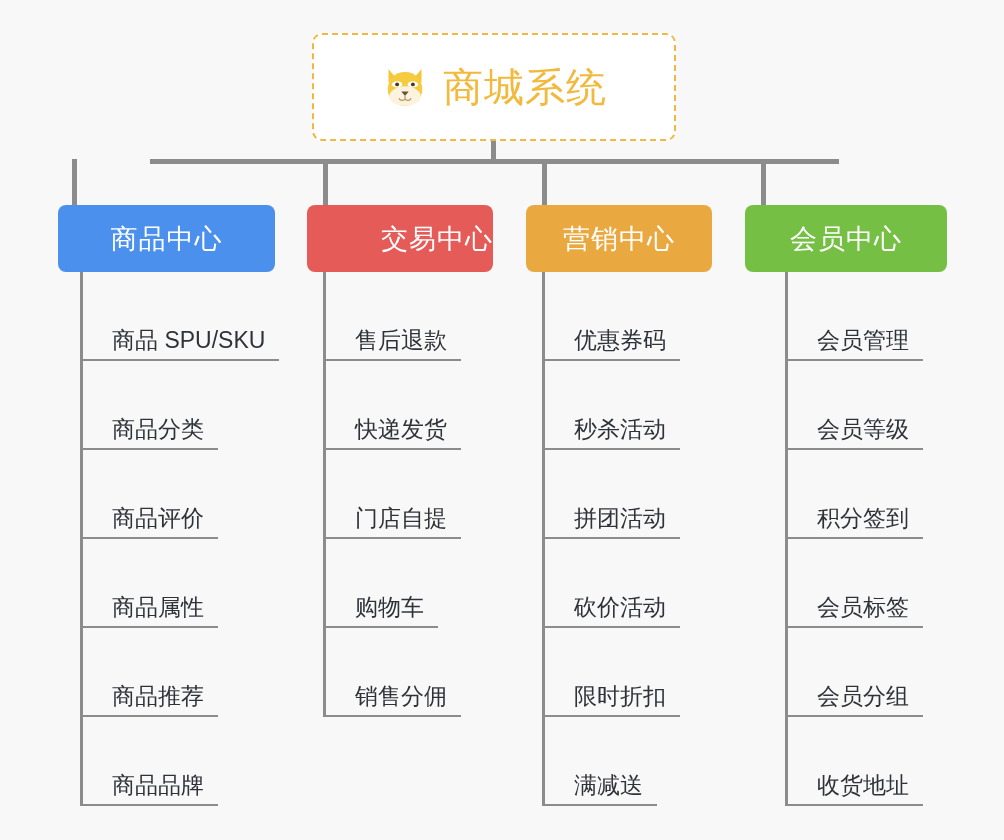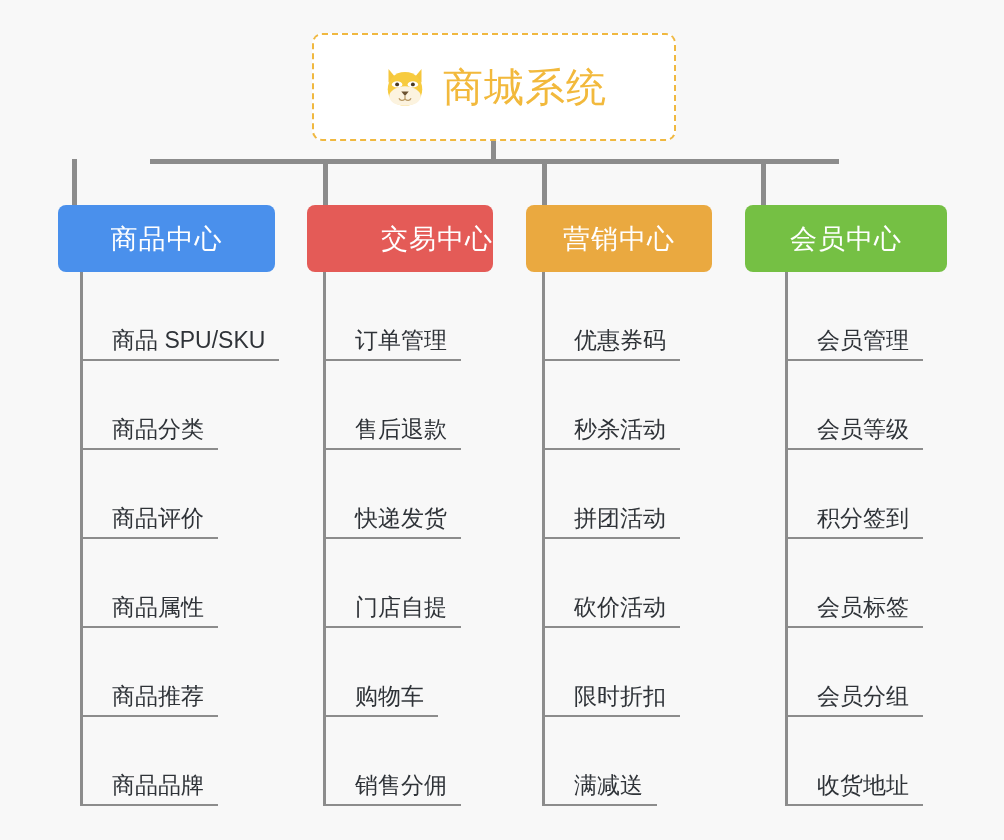--- a/index.html
+++ b/index.html
@@ -185,23 +185,20 @@
         </div>
         <div class="leaf-item">
           <div class="leaf-underline"><span class="leaf-label">商品品牌</span></div>
         </div>
       </div>
       <div class="cat-box" style="left: 307px; width: 186px; background: rgb(228, 91, 87); justify-content: flex-end;">
         <span>交易中心</span>
       </div>
       <div class="leaf-col" style="left: 323px;">
         <div class="leaf-item">
-          <div class="leaf-underline"><span class="leaf-label">订单管理</span></div>
-        </div>
-        <div class="leaf-item">
           <div class="leaf-underline"><span class="leaf-label">售后退款</span></div>
         </div>
         <div class="leaf-item">
           <div class="leaf-underline"><span class="leaf-label">快递发货</span></div>
         </div>
         <div class="leaf-item">
           <div class="leaf-underline"><span class="leaf-label">门店自提</span></div>
         </div>
         <div class="leaf-item">
           <div class="leaf-underline"><span class="leaf-label">购物车</span></div>

